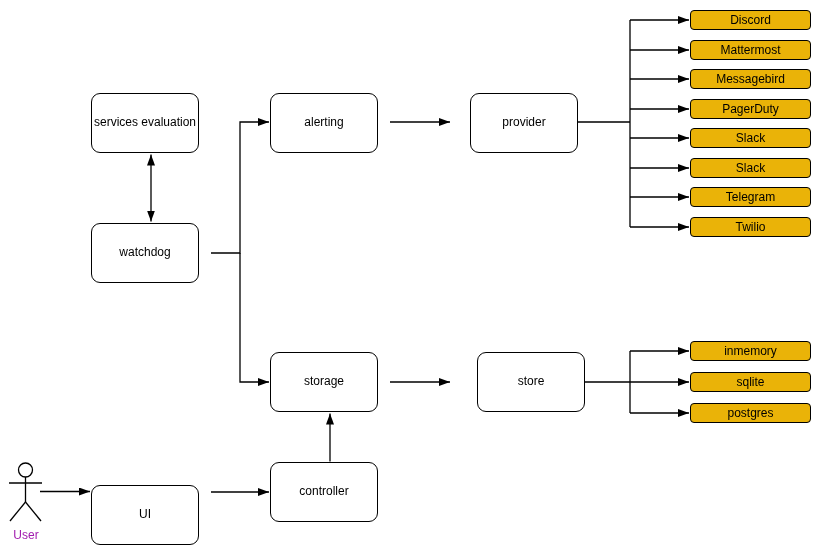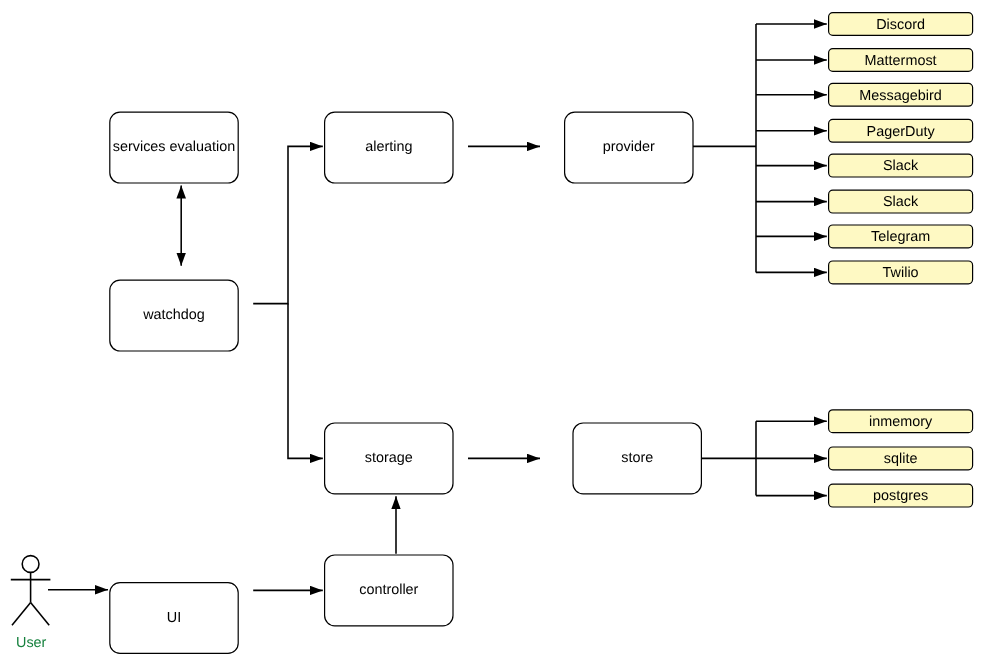--- a/index.html
+++ b/index.html
@@ -39,33 +39,33 @@
     color: #000000;
     text-align: center;
     line-height: 1.1;
   }
   .leaf {
     position: absolute;
     box-sizing: border-box;
     left: 690px;
     width: 121px;
     height: 20px;
-    background: #fef9c3;
+    background: #eab308;
     border: 1.3px solid #000000;
     border-radius: 4px;
     display: flex;
     align-items: center;
     justify-content: center;
     font-size: 12px;
     color: #000000;
     text-align: left;
   }
   
   .n-se   { left: 91px;  top: 93px;  }
-  .n-wd   { left: 91px;  top: 233px; }
+  .n-wd   { left: 91px;  top: 223px; }
   .n-al   { left: 270px; top: 93px;  }
   .n-pr   { left: 470px; top: 93px;  }
   .n-sg   { left: 270px; top: 352px; }
   .n-st   { left: 451px; top: 352px; margin-left: 26px; }
   .n-ui   { left: 91px;  top: 462px; margin-top: 23px; }
   .n-ct   { left: 270px; top: 462px; }
   
   .l-p0 { top: 10px;  }
   .l-p1 { top: 40px;  }
   .l-p2 { top: 69px;  }
@@ -78,21 +78,21 @@
   .l-s0 { top: 341px; }
   .l-s1 { top: 372px; }
   .l-s2 { top: 403px; }
   .actor-label {
     position: absolute;
     left: 1px;
     top: 528px;
     width: 50px;
     text-align: center;
     font-size: 12px;
-    color: #15803d;
+    color: #a21caf;
   }
   .edge {
     fill: none;
     stroke: #000000;
     stroke-width: 1.3;
   }
   .actor-shape {
     fill: none;
     stroke: #000000;
     stroke-width: 1.3;

